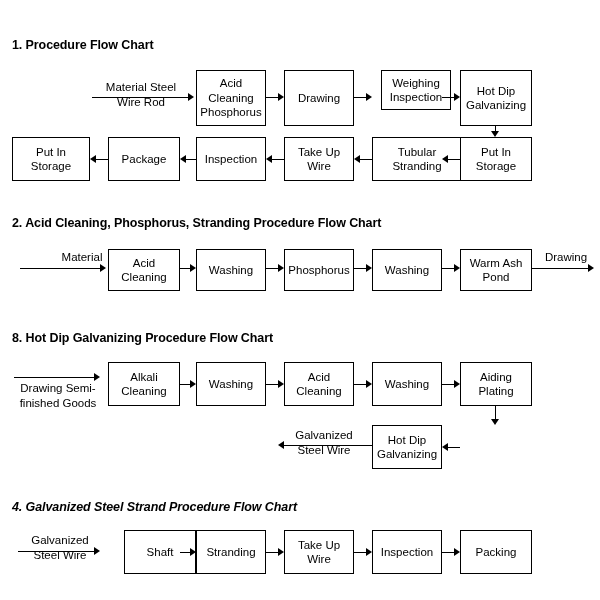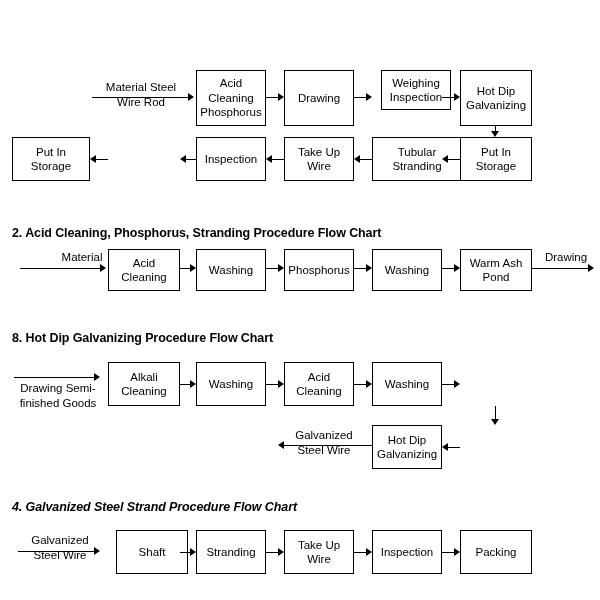--- a/index.html
+++ b/index.html
@@ -94,20 +94,21 @@
     border-left: 4px solid transparent;
     border-right: 4px solid transparent;
     border-top: 6px solid #000000;
   }
 </style>
 </head>
 <body>
 
 <div class="canvas">
 
+  <div class="heading" style="left:12px; top:38px;">1. Procedure Flow Chart</div>
 
   <div class="label" style="left:90px; top:80px; width:102px;">Material Steel
 Wire Rod</div>
   <div class="hline" style="left:92px; top:97px; width:96px;"></div>
   <div class="arrow-r" style="left:188px; top:93px;"></div>
 
   <div class="box" style="left:196px; top:70px; width:70px; height:56px;">Acid
 Cleaning
 Phosphorus</div>
   <div class="box" style="left:284px; top:70px; width:70px; height:56px;">Drawing</div>
@@ -121,40 +122,41 @@
   <div class="hline" style="left:354px; top:97px; width:12px;"></div>
   <div class="arrow-r" style="left:366px; top:93px;"></div>
   <div class="hline" style="left:442px; top:97px; width:12px;"></div>
   <div class="arrow-r" style="left:454px; top:93px;"></div>
 
   <div class="vline" style="left:495px; top:126px; height:6px;"></div>
   <div class="arrow-d" style="left:491px; top:131px;"></div>
 
   <div class="box" style="left:12px; top:137px; width:78px; height:44px;">Put In
 Storage</div>
+  <div class="box" style="left:108px; top:137px; width:72px; height:44px;">Package</div>
   <div class="box" style="left:196px; top:137px; width:70px; height:44px;">Inspection</div>
   <div class="box" style="left:284px; top:137px; width:70px; height:44px;">Take Up
 Wire</div>
   <div class="box" style="left:372px; top:137px; width:90px; height:44px;">Tubular
 Stranding</div>
   <div class="box" style="left:460px; top:137px; width:72px; height:44px;">Put In
 Storage</div>
 
   <div class="hline" style="left:96px; top:159px; width:12px;"></div>
   <div class="arrow-l" style="left:90px; top:155px;"></div>
   <div class="hline" style="left:186px; top:159px; width:10px;"></div>
   <div class="arrow-l" style="left:180px; top:155px;"></div>
   <div class="hline" style="left:272px; top:159px; width:12px;"></div>
   <div class="arrow-l" style="left:266px; top:155px;"></div>
   <div class="hline" style="left:360px; top:159px; width:12px;"></div>
   <div class="arrow-l" style="left:354px; top:155px;"></div>
   <div class="hline" style="left:448px; top:159px; width:12px;"></div>
   <div class="arrow-l" style="left:442px; top:155px;"></div>
 
-  <div class="heading" style="left:12px; top:226px;">2. Acid Cleaning, Phosphorus, Stranding Procedure Flow Chart</div>
+  <div class="heading" style="left:12px; top:216px;">2. Acid Cleaning, Phosphorus, Stranding Procedure Flow Chart</div>
 
   <div class="label single" style="left:46px; top:250px; width:72px;">Material</div>
   <div class="hline" style="left:20px; top:268px; width:80px;"></div>
   <div class="arrow-r" style="left:100px; top:264px;"></div>
 
   <div class="box" style="left:108px; top:249px; width:72px; height:42px;">Acid
 Cleaning</div>
   <div class="box" style="left:196px; top:249px; width:70px; height:42px;">Washing</div>
   <div class="box" style="left:284px; top:249px; width:70px; height:42px;">Phosphorus</div>
   <div class="box" style="left:372px; top:249px; width:70px; height:42px;">Washing</div>
@@ -180,20 +182,22 @@
 finished Goods</div>
   <div class="hline" style="left:14px; top:377px; width:80px;"></div>
   <div class="arrow-r" style="left:94px; top:373px;"></div>
 
   <div class="box" style="left:108px; top:362px; width:72px; height:44px;">Alkali
 Cleaning</div>
   <div class="box" style="left:196px; top:362px; width:70px; height:44px;">Washing</div>
   <div class="box" style="left:284px; top:362px; width:70px; height:44px;">Acid
 Cleaning</div>
   <div class="box" style="left:372px; top:362px; width:70px; height:44px;">Washing</div>
+  <div class="box" style="left:460px; top:362px; width:72px; height:44px;">Aiding
+Plating</div>
 
   <div class="hline" style="left:180px; top:384px; width:10px;"></div>
   <div class="arrow-r" style="left:190px; top:380px;"></div>
   <div class="hline" style="left:266px; top:384px; width:12px;"></div>
   <div class="arrow-r" style="left:278px; top:380px;"></div>
   <div class="hline" style="left:354px; top:384px; width:12px;"></div>
   <div class="arrow-r" style="left:366px; top:380px;"></div>
   <div class="hline" style="left:442px; top:384px; width:12px;"></div>
   <div class="arrow-r" style="left:454px; top:380px;"></div>
 
@@ -211,21 +215,21 @@
   <div class="hline" style="left:284px; top:445px; width:88px;"></div>
   <div class="arrow-l" style="left:278px; top:441px;"></div>
 
   <div class="heading" style="left:12px; top:500px;font-style:italic;">4. Galvanized Steel Strand Procedure Flow Chart</div>
 
   <div class="label" style="left:14px; top:533px; width:92px;">Galvanized
 Steel Wire</div>
   <div class="hline" style="left:18px; top:551px; width:76px;"></div>
   <div class="arrow-r" style="left:94px; top:547px;"></div>
 
-  <div class="box" style="left:116px; top:530px; width:72px; height:44px;">Shaft</div>
+  <div class="box" style="left:124px; top:530px; width:72px; height:44px;">Shaft</div>
   <div class="box" style="left:196px; top:530px; width:70px; height:44px;">Stranding</div>
   <div class="box" style="left:284px; top:530px; width:70px; height:44px;">Take Up
 Wire</div>
   <div class="box" style="left:372px; top:530px; width:70px; height:44px;">Inspection</div>
   <div class="box" style="left:460px; top:530px; width:72px; height:44px;">Packing</div>
 
   <div class="hline" style="left:180px; top:552px; width:10px;"></div>
   <div class="arrow-r" style="left:190px; top:548px;"></div>
   <div class="hline" style="left:266px; top:552px; width:12px;"></div>
   <div class="arrow-r" style="left:278px; top:548px;"></div>

